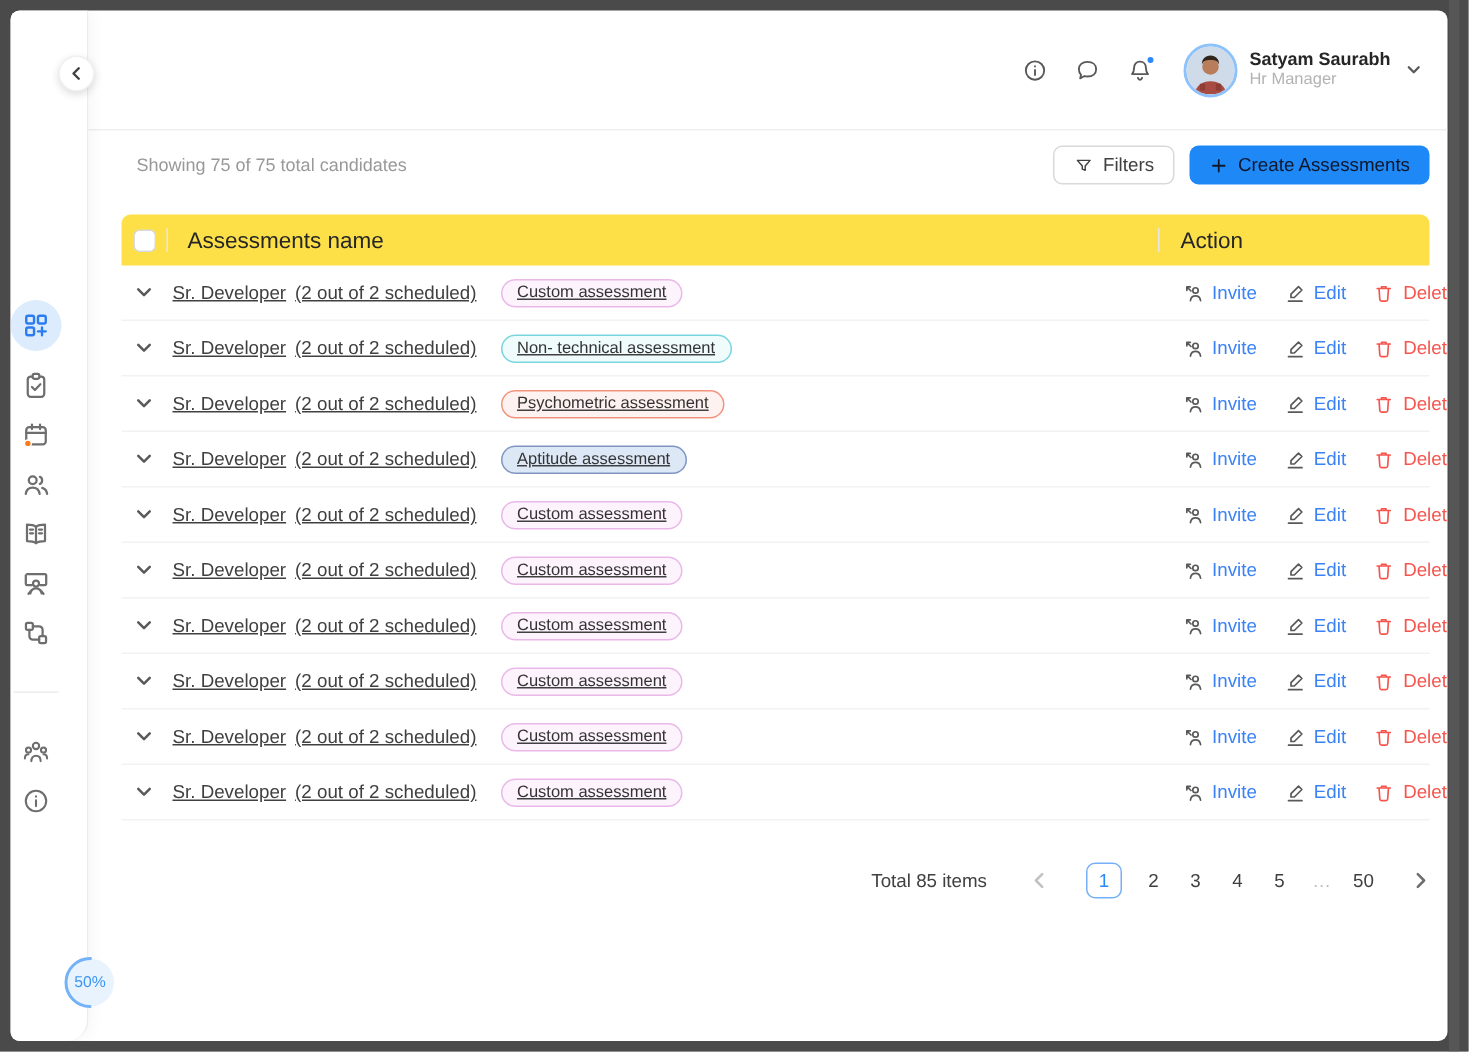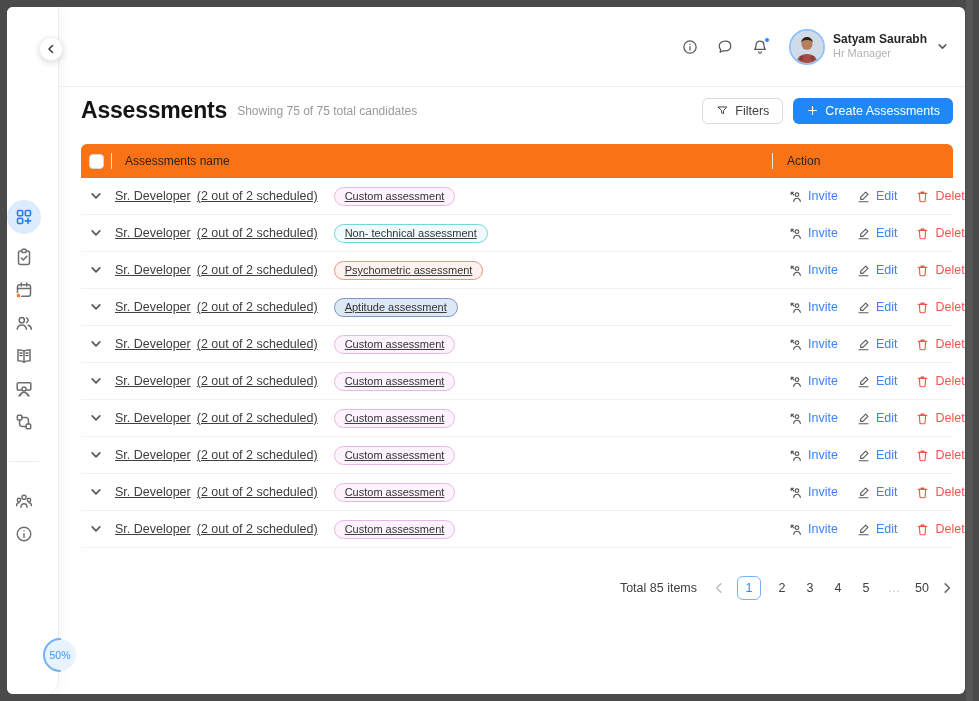--- a/index.html
+++ b/index.html
@@ -68,46 +68,46 @@
   .title-row { display:flex; align-items:center; }
   .page-title { font-size:23px; font-weight:700; color:#141414; letter-spacing:-.2px; }
   .page-sub { font-size:12px; color:#999; margin-left:10px; }
   .controls { margin-left:auto; display:flex; align-items:center; gap:10px; }
   .search-mini { display:flex; height:26px; width:177px; border:1px solid #d9d9d9; border-radius:6px; background:#fff; overflow:hidden; }
   .search-mini .field { flex:1; display:flex; align-items:center; gap:6px; padding:0 9px; font-size:12.5px; color:#595959; cursor:text; }
   .dot-ico { width:8px; height:8px; border-radius:50%; background:#c9c9c9; box-shadow:0 0 0 2px #ebebeb; }
   .search-mini .sbtn { width:31px; border-left:1px solid #d9d9d9; display:flex; align-items:center; justify-content:center; color:#8c8c8c; cursor:pointer; background:#fff; }
   .btn { display:flex; align-items:center; gap:6px; height:26px; border-radius:6px; font-size:12.5px; cursor:pointer; }
   .filters-btn { border:1px solid #d9d9d9; background:#fff; color:#404040; padding:0 13px; }
-  .create-btn { background:#1f88f7; color:#ffffff; padding:0 13px; border:none; }
+  .create-btn { background:#1f88f7; color:#0f172a; padding:0 13px; border:none; }
   
   .table { margin-top:20px; }
   .thead {
-    height:34px; background:#f97316; border-radius:6px 6px 0 0;
-    display:flex; align-items:center; font-size:12px; color:#262626;
+    height:34px; background:#fde047; border-radius:6px 6px 0 0;
+    display:flex; align-items:center; font-size:15px; color:#262626;
   }
   .chk-cell { width:30px; display:flex; justify-content:center; }
   .checkbox { width:15px; height:15px; border:1px solid #d9d9d9; border-radius:4px; background:#fff; cursor:pointer; }
   .v-div { width:1px; height:16px; background:#e7e7e7; }
   .name-cell-h { flex:1; padding-left:13px; }
   .action-cell-h { width:180px; padding-left:14px; }
   .row { height:37px; display:flex; align-items:center; border-bottom:1px solid #f2f2f2; font-size:12.5px; color:#404040; }
   .chev-cell { width:30px; display:flex; justify-content:center; color:#595959; cursor:pointer; }
   .row-name { display:flex; align-items:center; gap:6px; padding-left:4px; flex:1;text-decoration:underline; }
   .badge {
     margin-left:10px; font-size:11px; color:#333; border:1px solid #ccc;
     border-radius:999px; padding:2.5px 10px; white-space:nowrap; background:#fff;
   }
   .row-actions { width:180px; padding-left:15px; display:flex; align-items:center; gap:18px; }
   .act { display:flex; align-items:center; gap:5px; cursor:pointer; color:#3b82f6; }
   .act svg { width:15px; height:15px; color:#595959; }
   .act.delete { color:#f6554d; }
   .act.delete svg { color:#f6554d; }
   
-  .pagination { margin-top:28px; display:flex; align-items:center; justify-content:flex-end; gap:12px; font-size:12.5px; color:#404040; }
+  .pagination { margin-top:28px; display:flex; align-items:center; justify-content:flex-end; gap:25px; font-size:12.5px; color:#404040; }
   .pag-total { margin-right:4px; }
   .pag-chev { display:flex; cursor:pointer; }
   .pag-chev.prev { color:#c2c2c2; }
   .pag-chev.next { color:#6e6e6e; }
   .page { min-width:14px; text-align:center; cursor:pointer; }
   .page.active {
     min-width:24px; height:24px; line-height:22px; border:1px solid #76b0f8;
     border-radius:6px; color:#2b8af7; background:#fff;
   }
   .page.dots { color:#bfbfbf; cursor:default; }
@@ -252,21 +252,20 @@
             <svg width="11" height="11" viewBox="0 0 10 10" fill="none" stroke="currentColor" stroke-width="1.4" stroke-linecap="round" stroke-linejoin="round">
               <path d="M2 3.5 5 6.5 8 3.5"></path>
             </svg>
           </span>
         </div>
       </div>
     </header>
 
     <main class="main">
       <div class="title-row">
-        <h1 class="page-title">Assessments</h1>
         <span class="page-sub">Showing 75 of 75 total candidates</span>
 
         <div class="controls">
 
           <button class="btn filters-btn">
             <svg width="13" height="13" viewBox="0 0 20 20" fill="none" stroke="currentColor" stroke-width="1.5" stroke-linecap="round" stroke-linejoin="round">
               <path d="M3.5 4.5h13l-5 5.8v4.4l-3-1.2V10.3Z"></path>
             </svg>
             <span>Filters</span>
           </button>

